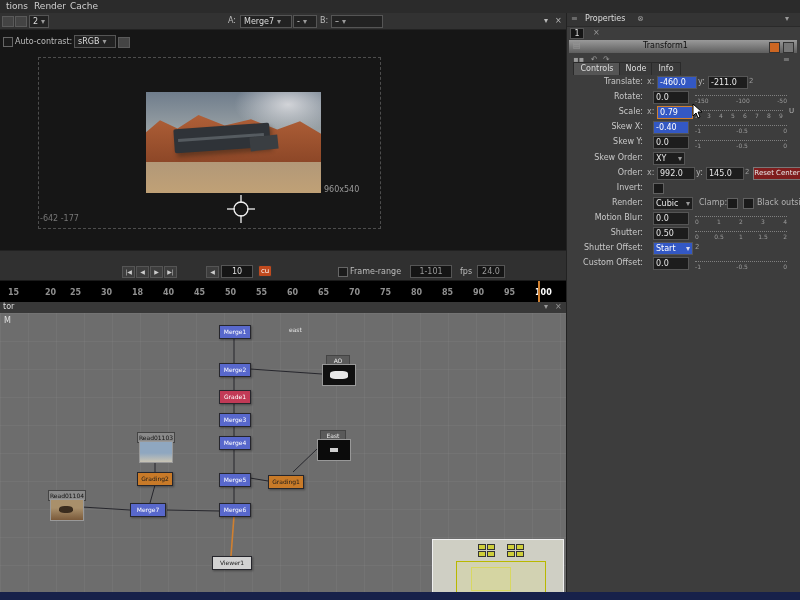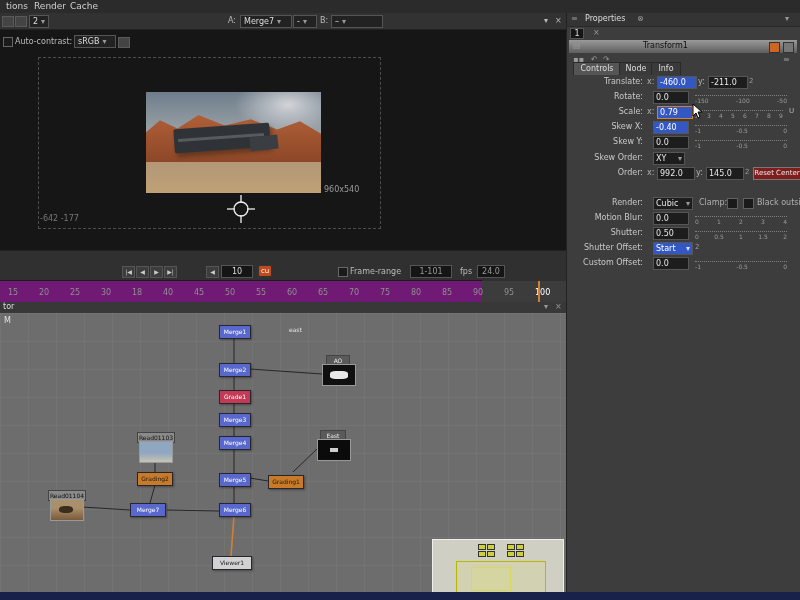--- a/index.html
+++ b/index.html
@@ -35,21 +35,21 @@
   .vtext{position:absolute;font-size:8px;color:#9a9a9a;}
   
   #transport{position:absolute;left:0;top:250px;width:566px;height:30px;background:#303030;border-top:1px solid #222;}
   .pbtn{position:absolute;top:15px;width:11px;height:10px;background:#3d3d3d;border:1px solid #555;color:#ccc;
         font-size:6px;line-height:10px;text-align:center;}
   .pfield{position:absolute;top:14px;background:#151515;border:1px solid #555;color:#ddd;font-size:8px;
         line-height:11px;text-align:center;}
   .badge{position:absolute;top:14px;background:#c04a1e;border:1px solid #333;color:#fff;font-size:7px;
         line-height:10px;padding:0 2px;border-radius:2px;}
   
-  #ruler{position:absolute;left:0;top:280px;width:482px;height:22px;background:#701a75;border-top:1px solid #1a1a1a;}
+  #ruler{position:absolute;left:0;top:280px;width:566px;height:22px;background:#000000;border-top:1px solid #1a1a1a;font-weight:bold;}
   .rtick{position:absolute;top:7px;font-size:8px;color:#8f8f8f;}
   #playhead{position:absolute;left:538px;top:0;width:2px;height:22px;background:#d08030;}
   
   #ngheader{position:absolute;left:0;top:302px;width:566px;height:11px;background:#383838;border-bottom:1px solid #2a2a2a;}
   #nodegraph{position:absolute;left:0;top:313px;width:566px;height:287px;background:#6d6d6d;
        background-image:linear-gradient(rgba(255,255,255,.04) 1px,transparent 1px),
                         linear-gradient(90deg,rgba(255,255,255,.04) 1px,transparent 1px);
        background-size:28px 28px;}
   .node{position:absolute;width:30px;height:12px;line-height:12px;text-align:center;font-size:6px;color:#fff;
         border:1px solid #26262c;box-shadow:1px 1px 2px rgba(0,0,0,.35);overflow:hidden;white-space:nowrap;}
@@ -174,21 +174,21 @@
     <div class="chk" style="left:338px;top:16px"></div>
     <span class="vlbl" style="left:350px;top:16px">Frame-range</span>
     <div class="pfield" style="left:410px;width:40px;color:#999">1-101</div>
 
     <span class="vlbl" style="left:460px;top:16px">fps</span>
     <div class="pfield" style="left:477px;width:26px;color:#999">24.0</div>
   </div>
 
   <div id="ruler">
     <span class="rtick" style="left:8px">15</span>
-    <span class="rtick" style="left:39px">20</span>
+    <span class="rtick" style="left:45px">20</span>
     <span class="rtick" style="left:70px">25</span>
     <span class="rtick" style="left:101px">30</span>
     <span class="rtick" style="left:132px">18</span>
     <span class="rtick" style="left:163px">40</span>
     <span class="rtick" style="left:194px">45</span>
     <span class="rtick" style="left:225px">50</span>
     <span class="rtick" style="left:256px">55</span>
     <span class="rtick" style="left:287px">60</span>
     <span class="rtick" style="left:318px">65</span>
     <span class="rtick" style="left:349px">70</span>
@@ -378,20 +378,24 @@
     <div class="prow" style="top:154px">
       <span class="plabel">Order:</span>
       <span class="axis" style="left:80px">x:</span>
       <span class="field" style="left:90px;width:32px">992.0</span>
       <span class="axis" style="left:129px">y:</span>
       <span class="field" style="left:139px;width:32px">145.0</span>
       <span class="link2" style="left:178px">2</span>
       <span class="pbtn2" style="left:186px;width:46px">Reset Center</span>
     </div>
 
+    <div class="prow" style="top:169px">
+      <span class="plabel">Invert:</span>
+      <div class="cbox" style="left:86px"></div>
+    </div>
 
     <div class="prow" style="top:184px">
       <span class="plabel">Render:</span>
       <span class="field dd" style="left:86px;width:34px">
         <span>Cubic</span>
         <span class="icon">▾</span>
       </span>
       <span class="axis" style="left:132px">Clamp:</span>
       <div class="cbox" style="left:160px"></div>
       <div class="cbox" style="left:176px"></div>

